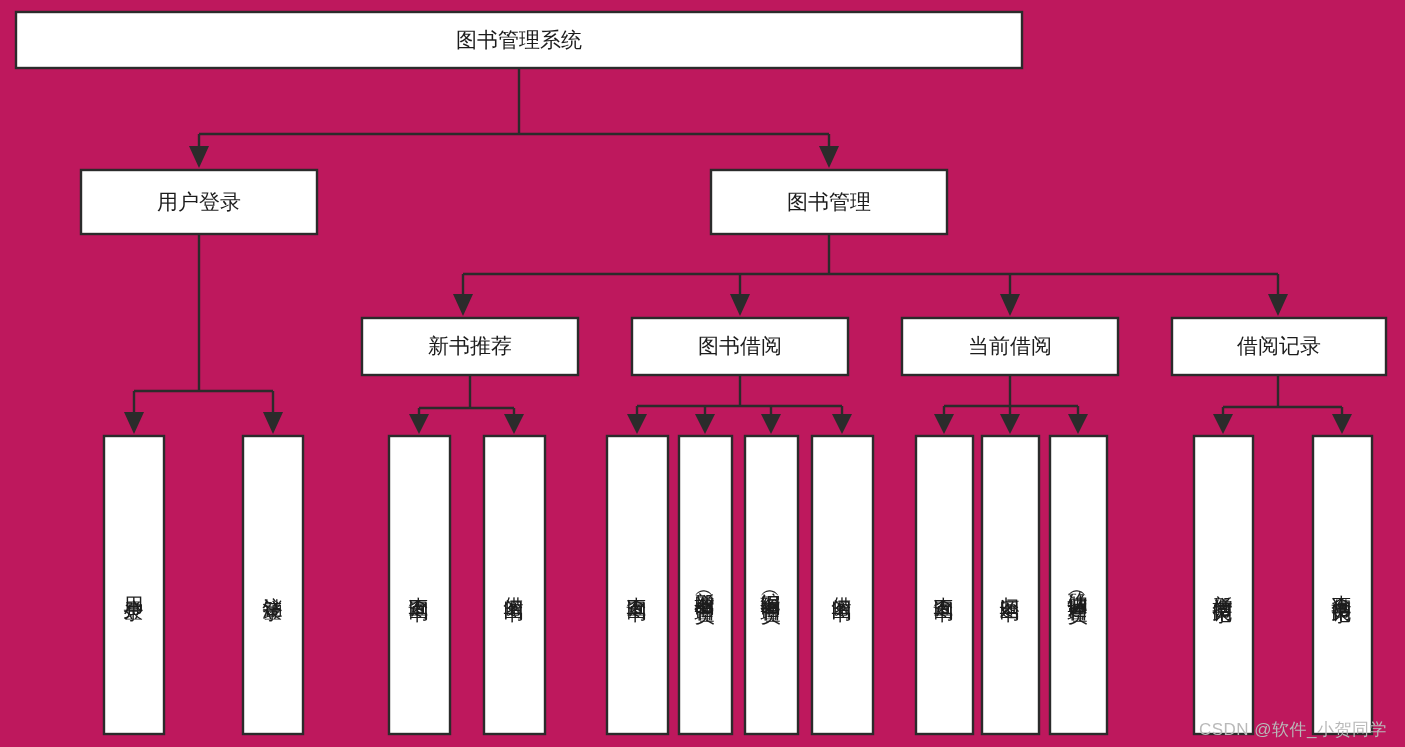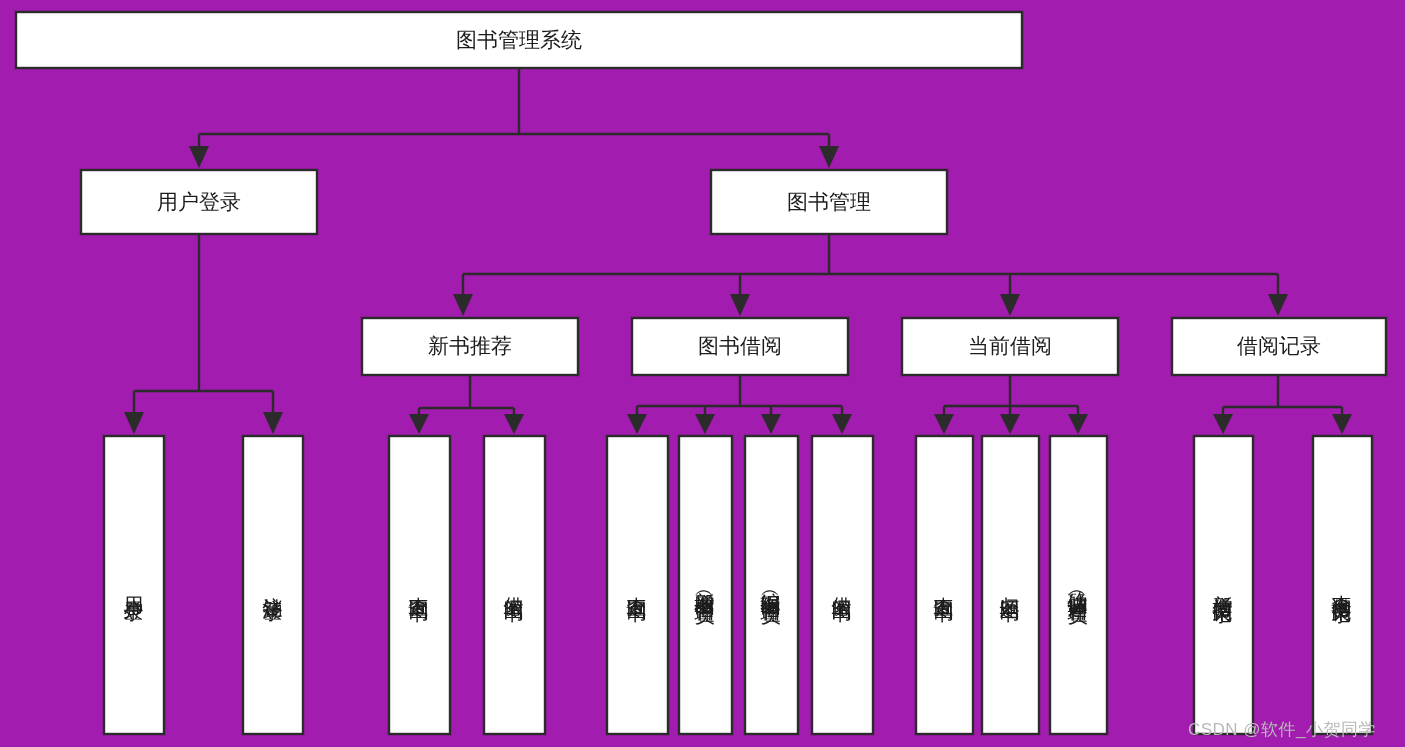--- a/index.html
+++ b/index.html
@@ -10,21 +10,21 @@
   body {
     width: 1405px;
     height: 747px;
     overflow: hidden;
     font-family: "Liberation Sans", "DejaVu Sans", sans-serif;
   }
   #diagram-root {
     position: relative;
     width: 1405px;
     height: 747px;
-    background: #a21caf;
+    background: #be185d;
   }
   svg#flow {
     position: absolute;
     top: 0;
     left: 0;
     width: 1405px;
     height: 747px;
     display: block;
   }
   .node-rect {
@@ -51,21 +51,21 @@
     stroke-width: 2.4;
     fill: none;
     stroke-linecap: butt;
   }
   .edge-arrow {
     fill: #2b2b2b;
     stroke: none;
   }
   .watermark {
     position: absolute;
-    right: 29px;
+    right: 18px;
     bottom: 6px;
     color: #b9b9b9;
     font-size: 17px;
     font-family: "Liberation Sans", "DejaVu Sans", sans-serif;
     letter-spacing: 0.5px;
     white-space: nowrap;
     user-select: none;
   }
 </style>
 </head>

